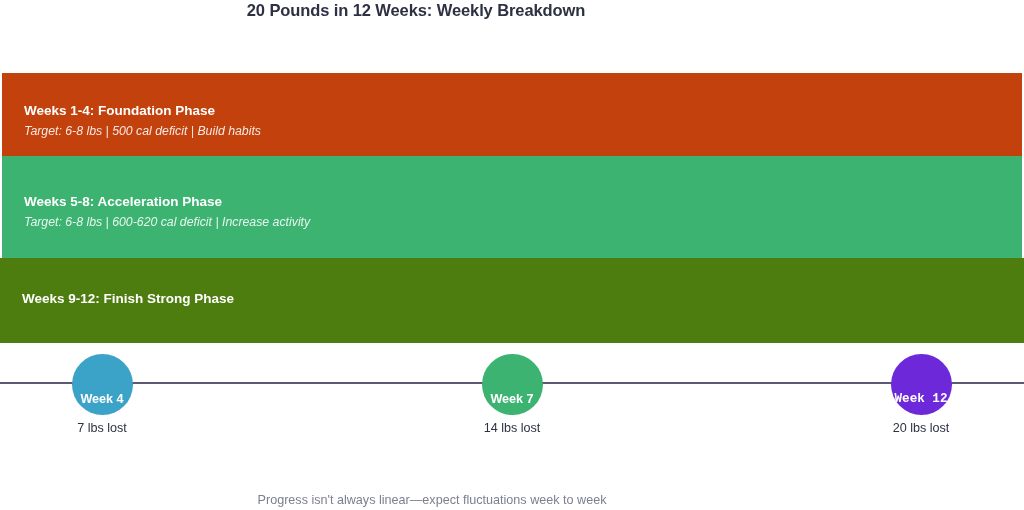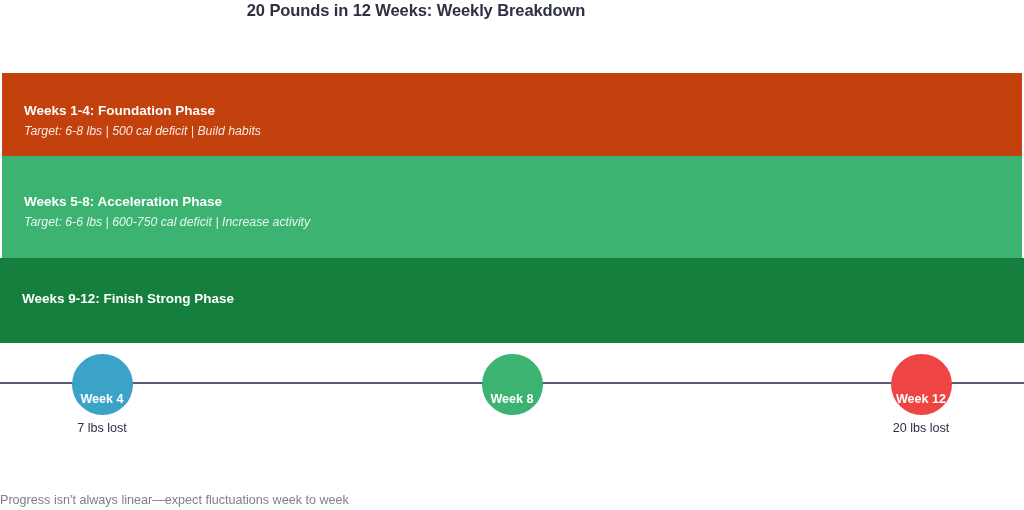--- a/index.html
+++ b/index.html
@@ -72,21 +72,21 @@
     top: 156px;
     width: 1020px;
     height: 110px;
     background: #3cb371;
   }
   .phase-bar--finish {
     left: 0px;
     top: 258px;
     width: 1024px;
     height: 85px;
-    background: #15803d;
+    background: #4d7c0f;
   }
 
   
   .timeline-line {
     position: absolute;
     left: 0;
     top: 382px;
     width: 1024px;
     height: 2px;
     background: #5a5a72;
@@ -106,21 +106,21 @@
   .milestone .milestone-label {
     font-size: 12.6px;
     font-weight: bold;
     color: #ffffff;
     white-space: nowrap;
     position: relative;
     top: 14px;
   }
   .milestone--week4  { left: 102px; background: #3ba3c7; }
   .milestone--week8  { left: 512px; background: #3cb371; }
-  .milestone--week12 { left: 921px; background: #ef4444; }
+  .milestone--week12 { left: 921px; background: #6d28d9; font-family: Liberation Mono, monospace; }
 
   .milestone-caption {
     position: absolute;
     top: 421px;
     width: 240px;
     margin-left: -120px;
     text-align: center;
     font-size: 12.6px;
     color: #2d3142;
     white-space: nowrap;
@@ -128,55 +128,57 @@
   .milestone-caption--week4  { left: 102px; }
   .milestone-caption--week8  { left: 512px; }
   .milestone-caption--week12 { left: 921px; }
 
   
   .footer-note {
     position: absolute;
     top: 493px;
     left: 0;
     width: 864px;
+    text-align: center;
     font-size: 12.6px;
     color: #7c7f90;
   }
 </style>
 </head>
 <body>
 
 <div class="infographic">
 
   <div class="chart-title">20 Pounds in 12 Weeks: Weekly Breakdown</div>
 
   <div class="phase-bar phase-bar--foundation">
     <div class="phase-title">Weeks 1-4: Foundation Phase</div>
     <div class="phase-detail">Target: 6-8 lbs | 500 cal deficit | Build habits</div>
   </div>
 
   <div class="phase-bar phase-bar--acceleration">
     <div class="phase-title">Weeks 5-8: Acceleration Phase</div>
-    <div class="phase-detail">Target: 6-6 lbs | 600-750 cal deficit | Increase activity</div>
+    <div class="phase-detail">Target: 6-8 lbs | 600-620 cal deficit | Increase activity</div>
   </div>
 
   <div class="phase-bar phase-bar--finish">
     <div class="phase-title">Weeks 9-12: Finish Strong Phase</div>
   </div>
 
   <div class="timeline-line"></div>
 
   <div class="milestone milestone--week4">
     <span class="milestone-label">Week 4</span>
   </div>
   <div class="milestone milestone--week8">
-    <span class="milestone-label">Week 8</span>
+    <span class="milestone-label">Week 7</span>
   </div>
   <div class="milestone milestone--week12">
     <span class="milestone-label">Week 12</span>
   </div>
 
   <div class="milestone-caption milestone-caption--week4">7 lbs lost</div>
+  <div class="milestone-caption milestone-caption--week8">14 lbs lost</div>
   <div class="milestone-caption milestone-caption--week12">20 lbs lost</div>
 
   <div class="footer-note">Progress isn't always linear—expect fluctuations week to week</div>
 
 </div>
 
 </body></html>

